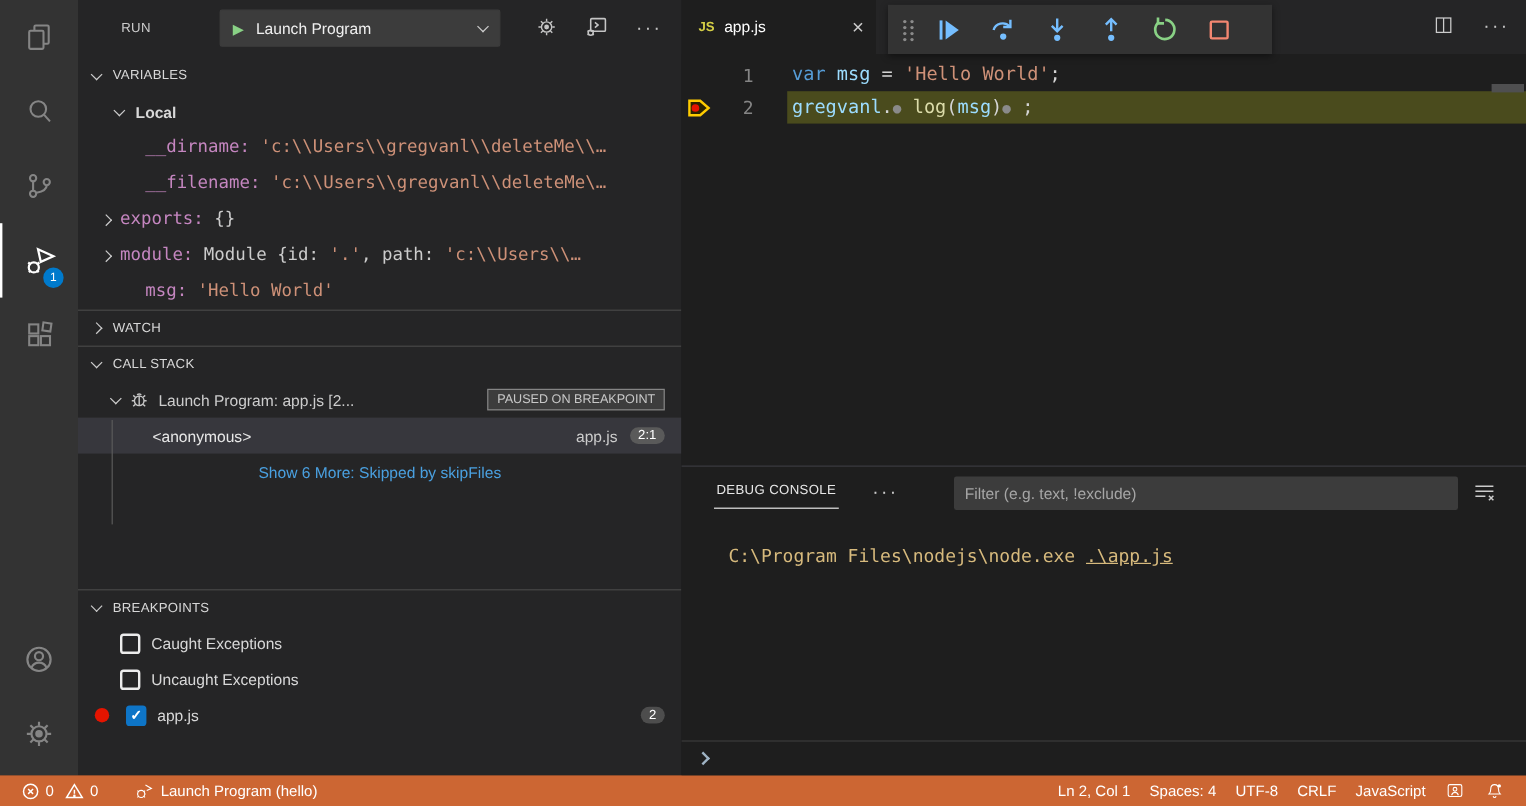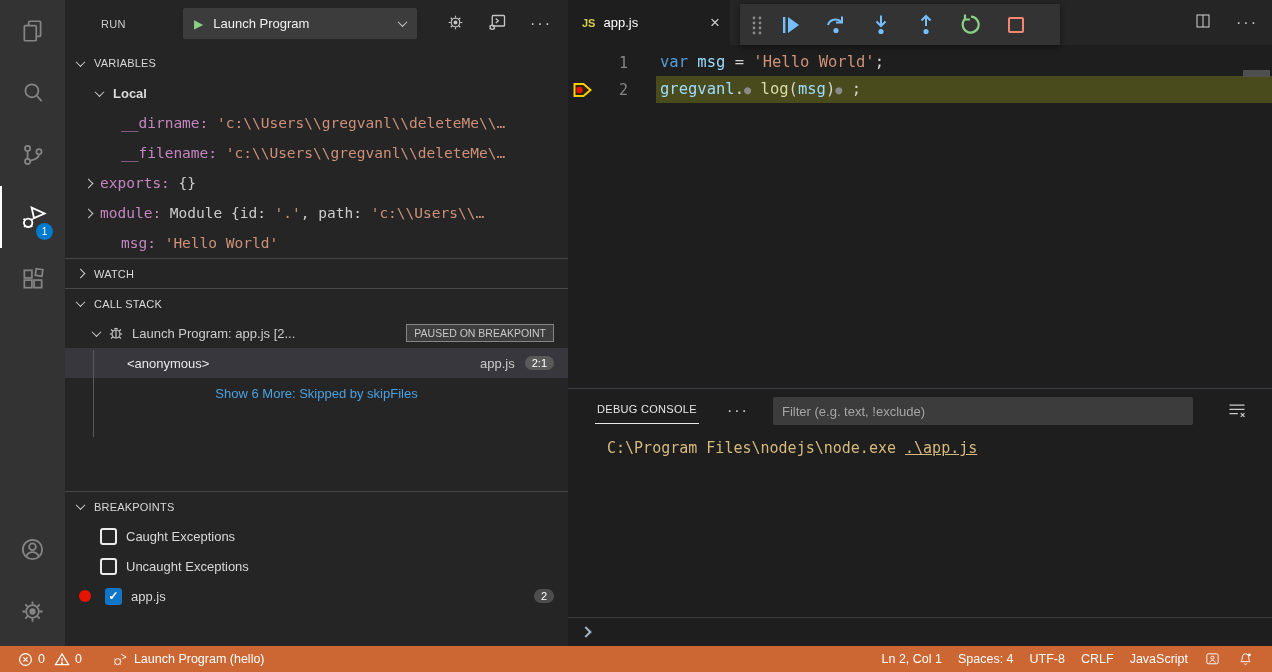--- a/index.html
+++ b/index.html
@@ -96,27 +96,27 @@
   .tk-str { color:#ce9178; } .tk-fn { color:#dcdcaa; }
   .tk-bpdot { color:#8a8a8a; font-size:12px; }
   .scroll-slider { position:absolute; right:2px; top:25px; width:27px; height:7px; background:#4f4f50; }
 
   
   .panel { height:257px; flex:none; background:#1e1e1e; position:relative; }
   .panel-head { height:43px; display:flex; align-items:center; position:relative; }
   .panel-title { margin-left:27px; font-size:11px; color:#e7e7e7; letter-spacing:.3px;
                  border-bottom:1px solid #e7e7e7; padding:6px 2px 8px; }
   .panel-dots { margin-left:28px; color:#cccccc; font-size:16px; letter-spacing:2px; }
-  .filter { position:absolute; left:205px; top:8px; width:420px; height:28px; background:#3c3c3c;
+  .filter { position:absolute; left:227px; top:8px; width:420px; height:28px; background:#3c3c3c;
             border:none; border-radius:2px; color:#cccccc; font-size:13px; padding:0 9px;
             font-family:"Liberation Sans",sans-serif; }
   .filter::placeholder { color:#a6a6a6; }
   .clear-icon { position:absolute; right:25px; top:12px; }
   .clear-icon svg { stroke:#cccccc; fill:none; stroke-width:1.5; }
-  .console-out { margin:7px 0 0 39px; font-family:"DejaVu Sans Mono","Liberation Mono",monospace; font-size:15px; }
+  .console-out { margin:22px 0 0 39px; font-family:"DejaVu Sans Mono","Liberation Mono",monospace; font-size:15px; }
   .tk-cmd { color:#d7ba7d; } .tk-cmdlink { color:#d7ba7d; text-decoration:underline; }
   .console-input { position:absolute; bottom:0; left:0; right:0; height:29px; border-top:1px solid #3c3c3c;
                    display:flex; align-items:center; padding-left:14px; }
   .prompt-chev { width:8px; height:8px; border-right:2px solid #9fb3c4; border-bottom:2px solid #9fb3c4;
                  transform:rotate(-45deg); }
 
   
   .statusbar { height:26px; flex:none; background:#cc6633; display:flex; align-items:center;
                color:#ffffff; font-size:12.5px; padding:0 10px; }
   .sb-item { display:flex; align-items:center; gap:5px; padding:0 8px; height:26px; }

